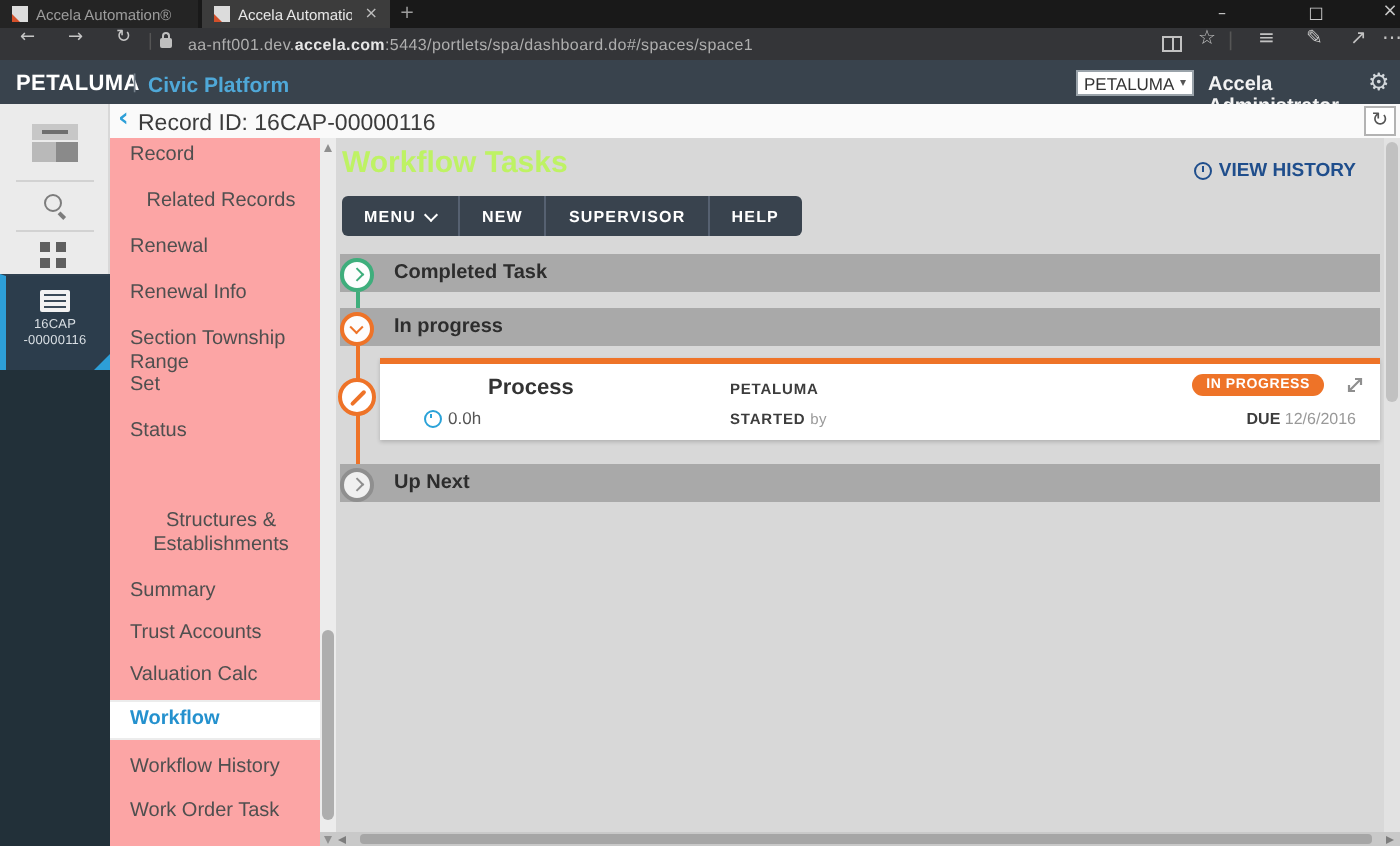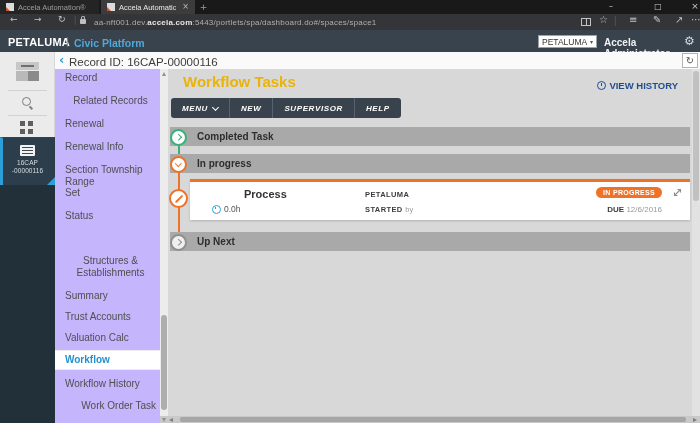--- a/index.html
+++ b/index.html
@@ -55,36 +55,36 @@
   .grid4{left:20px;top:121px;width:14px;height:13px;}
   .grid4 i{position:absolute;width:5px;height:5px;background:#5f5f5f;}
   .raildark{left:0;top:137px;width:55px;height:286px;background:#223039;}
   .rectile{left:0;top:137px;width:55px;height:48px;background:#2c3d4c;border-left:3px solid #2d9fd8;
     border-top:1px solid #41556533;box-sizing:border-box;}
   .docico{left:20px;top:145px;width:15px;height:11px;background:#f2f2f2;border-radius:1px;}
   .docico i{position:absolute;left:2px;width:11px;height:1.3px;background:#3a4a58;}
   .tiletxt{width:55px;text-align:center;color:#d8dee3;font-size:6.5px;letter-spacing:.1px;}
   .tiletri{left:47px;top:177px;border-left:8px solid transparent;border-bottom:8px solid #2d9fd8;width:0;height:0;}
   
-  .menu{left:55px;top:69px;width:105px;height:354px;background:#c4b5fd;}
+  .menu{left:55px;top:69px;width:105px;height:354px;background:#fca5a5;}
   .mitem{position:absolute;left:0;width:105px;padding:3px 4px 3px 10px;box-sizing:border-box;
     font-size:10px;color:#4f4f4f;line-height:11.5px;}
   .mitem.sel{background:#fff;color:#2491ce;font-weight:bold;border-top:1px solid #ececec;border-bottom:1px solid #ececec;}
   .mscroll{left:160px;top:69px;width:8px;height:347px;background:#ececec;}
   .mthumb{left:161px;top:315px;width:6px;height:95px;background:#aeaeae;border-radius:3px;}
   .tri{width:0;height:0;}
   
   .main{left:168px;top:69px;width:524px;height:347px;background:#d8d8d8;}
-  .h1{left:183px;top:73px;font-size:15px;font-weight:bold;color:#eab308;}
+  .h1{left:171px;top:73px;font-size:15px;font-weight:bold;color:#bef264;}
   .vh{right:22px;top:80px;font-size:9.5px;font-weight:bold;color:#1f4e8c;display:flex;align-items:center;gap:3px;}
   .clock{display:inline-block;width:7px;height:7px;border:1.4px solid #1f4e8c;border-radius:50%;position:relative;}
   .clock::after{content:'';position:absolute;left:2.2px;top:1px;width:1.2px;height:2.5px;background:#1f4e8c;}
   .clock.blue{border-color:#2aa2d8;}
   .clock.blue::after{background:#2aa2d8;}
-  .toolbar{left:171px;top:98px;height:20px;background:#39434e;border-radius:3px;display:flex;align-items:stretch;overflow:hidden;font-style:italic;}
+  .toolbar{left:171px;top:98px;height:20px;background:#39434e;border-radius:3px;display:flex;align-items:stretch;overflow:hidden;}
   .tbtn{display:flex;align-items:center;gap:5px;padding:0 11px;color:#fff;font-size:8px;font-weight:bold;
     letter-spacing:.6px;border-right:1px solid #566171;}
   .tbtn:last-child{border-right:none;}
   .chev{display:inline-block;width:4px;height:4px;border-right:1.6px solid #fff;border-bottom:1.6px solid #fff;}
   .chev.down{transform:rotate(45deg);margin-top:-2px;}
   .chev.right{transform:rotate(-45deg);}
   .secbar{left:170px;width:520px;height:19px;background:#a9a9a9;}
   .seclabel{position:absolute;left:27px;top:4px;font-size:10px;font-weight:bold;color:#2d2d2d;}
   .vline{left:178px;width:2px;}
   .node{position:absolute;left:170px;width:13px;height:13px;border:2px solid;border-radius:50%;background:#fdfdfd;
@@ -102,21 +102,21 @@
   .card{left:190px;top:179px;width:500px;height:41px;background:#fff;border-top:3px solid #ee7328;
     box-sizing:border-box;box-shadow:0 1px 2px rgba(0,0,0,.18);}
   .tname{position:absolute;left:22px;top:6px;font-size:11px;font-weight:bold;color:#333;padding-left:32px;}
   .thours{position:absolute;left:22px;top:22px;font-size:8.5px;color:#555;display:flex;align-items:center;gap:3px;}
   .tcol2a{position:absolute;left:175px;top:8px;font-size:7.5px;font-weight:bold;color:#3c3c3c;letter-spacing:.4px;}
   .tcol2b{position:absolute;left:175px;top:23px;font-size:7.5px;font-weight:bold;color:#3c3c3c;letter-spacing:.4px;}
   .tcol2b .by{font-weight:normal;color:#9a9a9a;letter-spacing:.2px;}
   .badge{position:absolute;right:28px;top:5px;background:#ee7328;color:#fff;font-size:7px;font-weight:bold;
     letter-spacing:.3px;padding:2px 7px;border-radius:8px;}
   .expand{position:absolute;right:7px;top:5px;width:11px;height:11px;}
-  .due{position:absolute;right:28px;top:23px;font-size:8px;color:#999;}
+  .due{position:absolute;right:12px;top:23px;font-size:8px;color:#999;}
   .due b{color:#3c3c3c;font-weight:bold;}
   
   .vscroll{left:692px;top:69px;width:8px;height:347px;background:#e2e2e2;}
   .vthumb{left:693px;top:71px;width:6px;height:130px;background:#c1c1c1;border-radius:3px;}
   .hscroll{left:160px;top:416px;width:540px;height:7px;background:#c9c9c9;}
   .hthumb{left:180px;top:417px;width:506px;height:5px;background:#a6a6a6;border-radius:2px;}
 </style>
 </head>
 <body>
 
@@ -199,21 +199,21 @@
     <div class="mitem" style="top:69px;">Renewal Info</div>
     <div class="mitem" style="top:92px;">Section Township Range</div>
     <div class="mitem" style="top:115px;">Set</div>
     <div class="mitem" style="top:138px;">Status</div>
     <div class="mitem" style="top:183px;text-align:center;">Structures &amp; Establishments</div>
     <div class="mitem" style="top:218px;">Summary</div>
     <div class="mitem" style="top:239px;">Trust Accounts</div>
     <div class="mitem sel" style="top:281px;">Workflow</div>
     <div class="mitem" style="top:260px;">Valuation Calc</div>
     <div class="mitem" style="top:306px;">Workflow History</div>
-    <div class="mitem" style="top:328px;text-align:right;">Work Order Task</div>
+    <div class="mitem" style="top:328px;">Work Order Task</div>
   </div>
   <div class="abs mscroll"></div>
   <span class="abs tri" style="left:162px;top:72px;border-left:2.5px solid transparent;border-right:2.5px solid transparent;border-bottom:4px solid #8f8f8f;"></span>
   <div class="abs mthumb"></div>
 
   <div class="abs main"></div>
   <div class="abs h1">Workflow Tasks</div>
   <div class="abs vh">
     <span class="clock"></span>
     <span>VIEW HISTORY</span>

